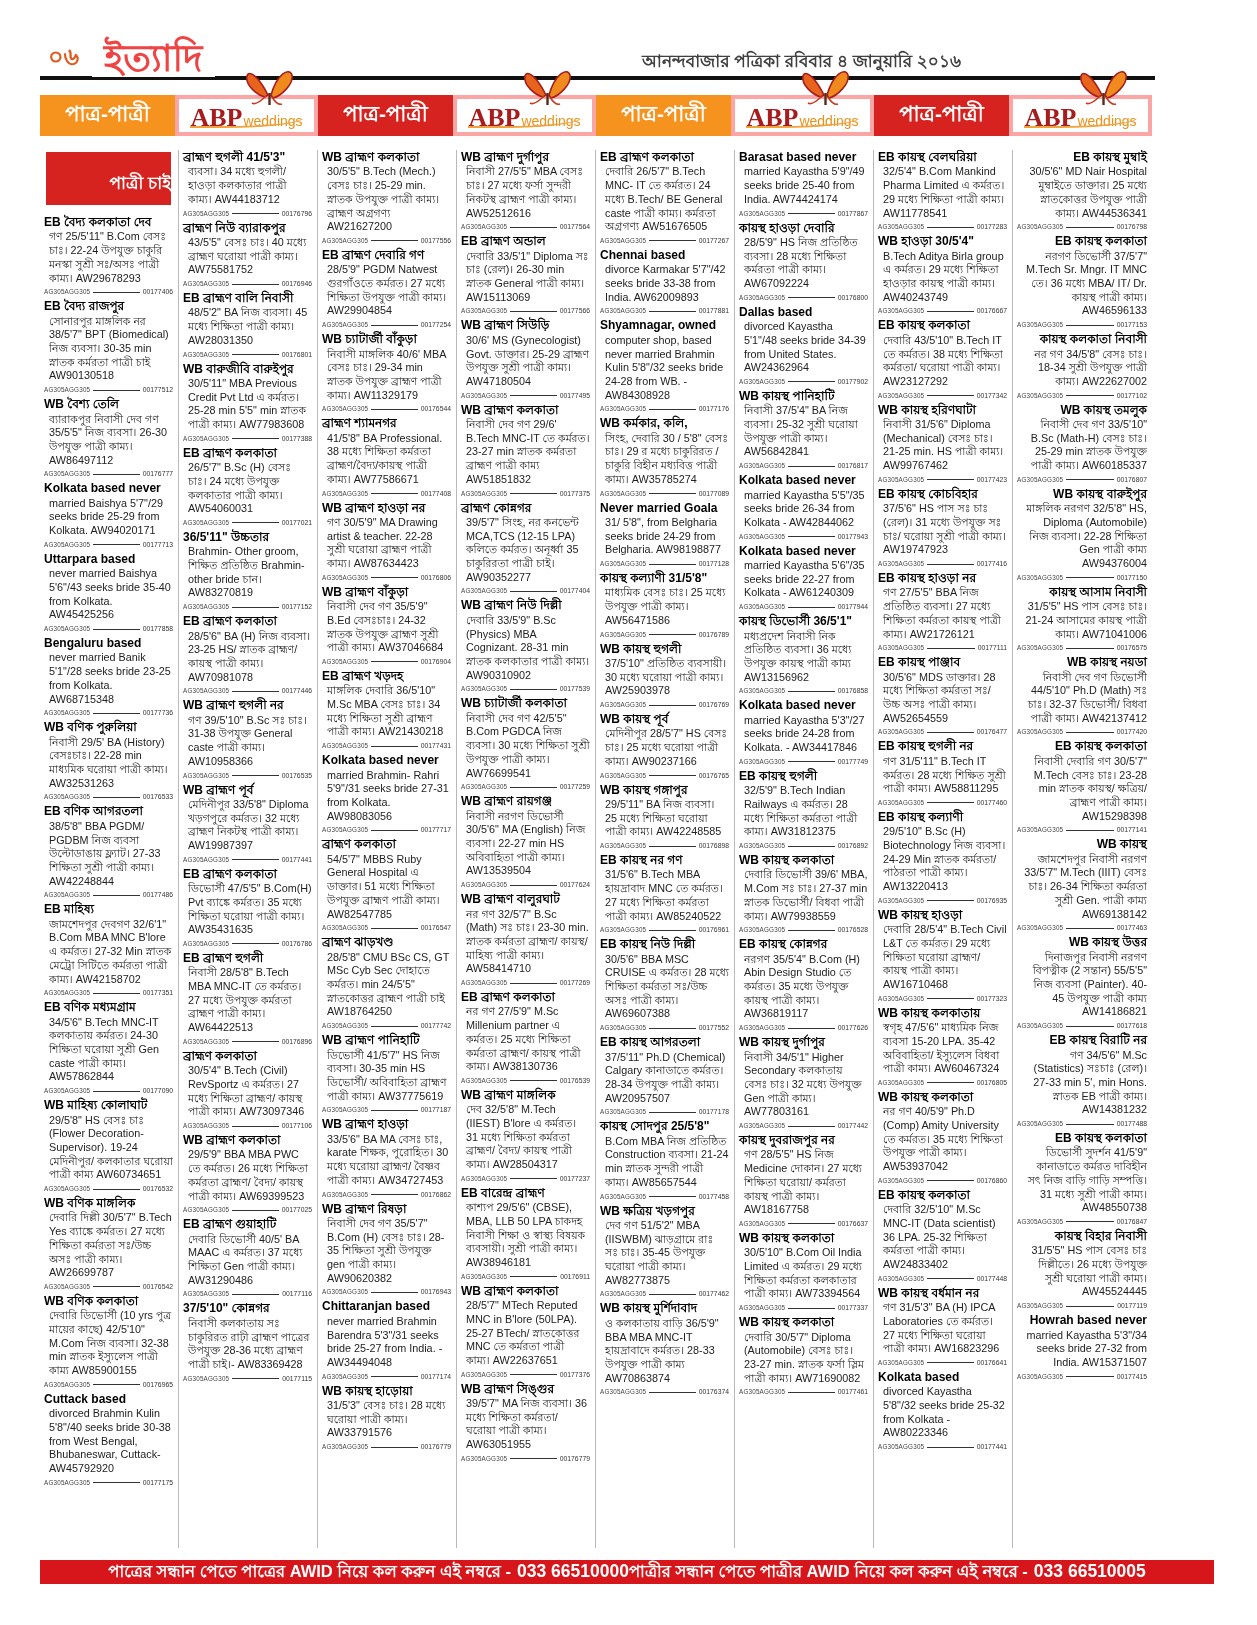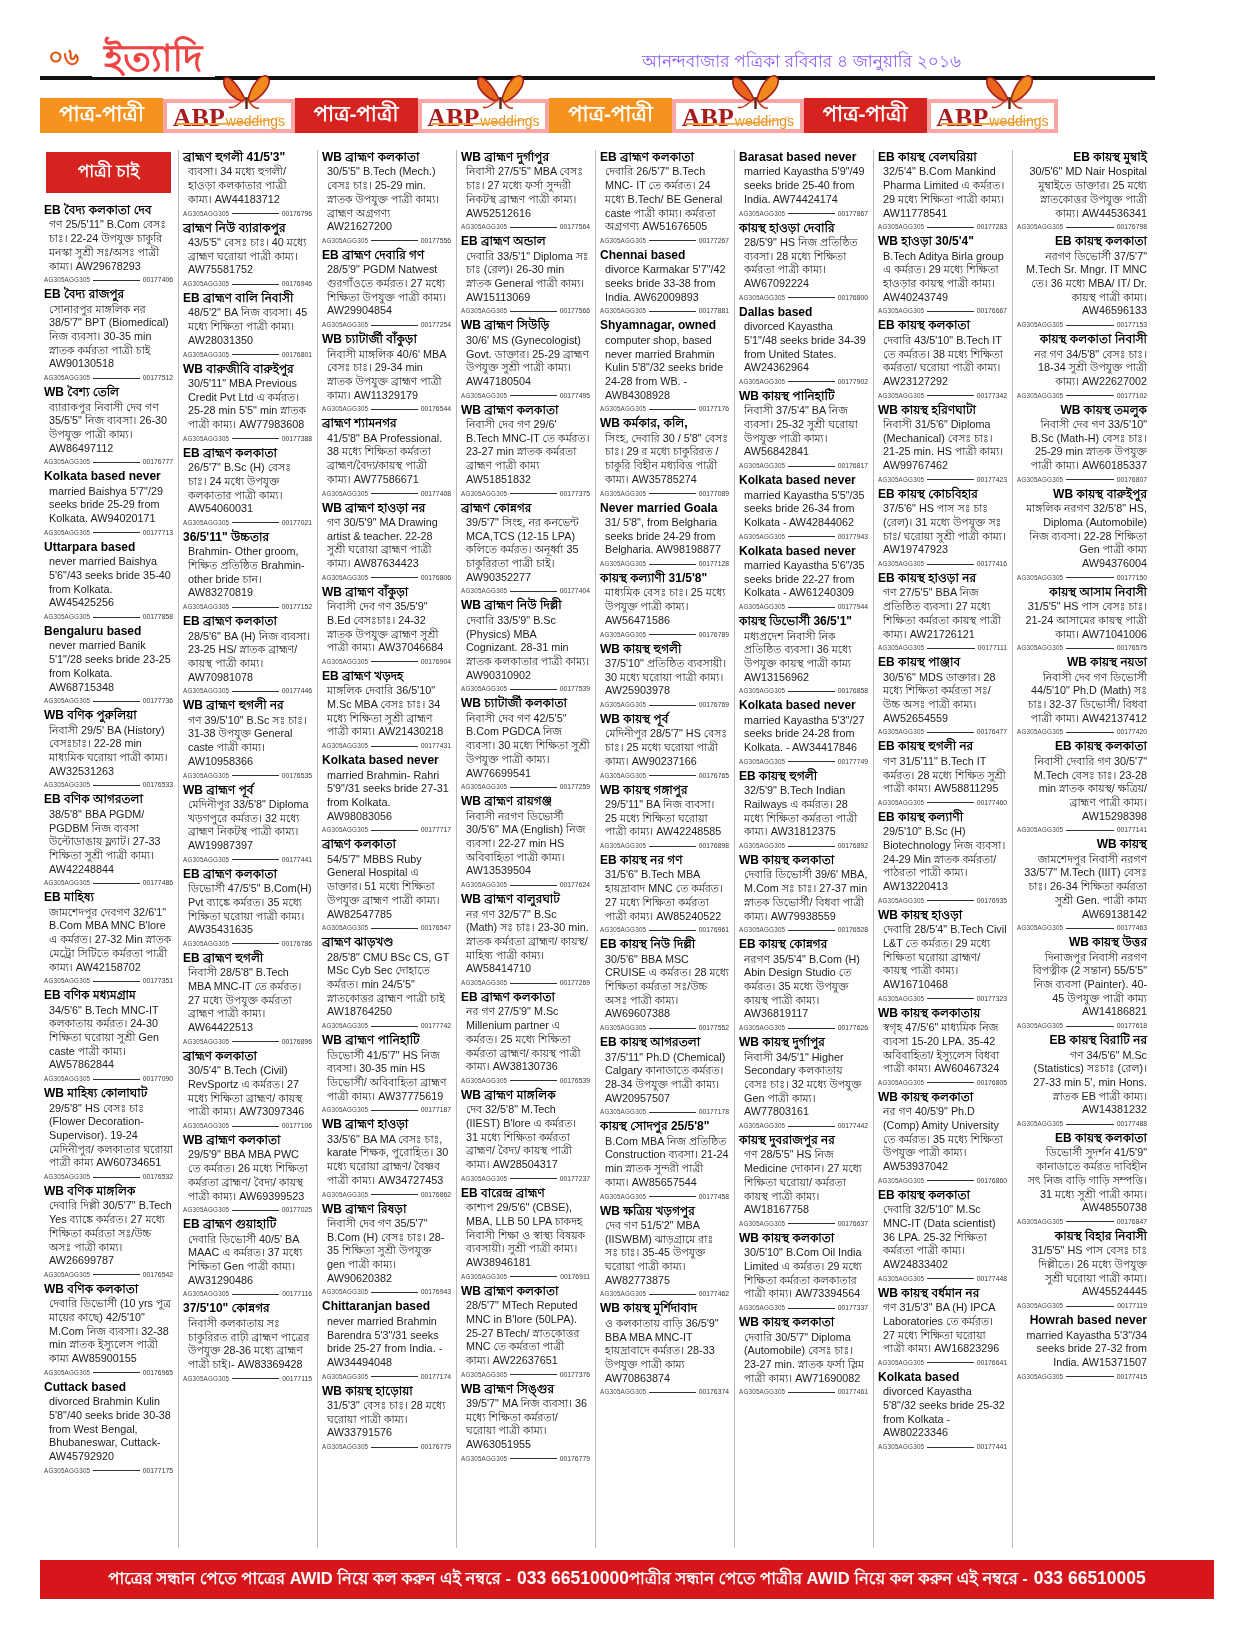--- a/index.html
+++ b/index.html
@@ -9,52 +9,52 @@
     overflow:hidden;
   }
   
   .masthead{position:absolute;top:0;left:0;width:1073px;height:95px;}
   .page-num{position:absolute;left:48px;top:38px;font-size:24px;font-weight:bold;color:#e05a1d;}
   .topline{position:absolute;left:40px;top:76px;width:1115px;height:4px;background:#111;}
   .section-title{
     position:absolute;left:92px;top:40px;z-index:2;background:#fff;padding:0 12px;
     font-size:37px;font-weight:bold;color:#ef4444;line-height:1;
   }
-  .masthead-date{position:absolute;right:112px;top:48px;font-size:17px;font-weight:normal;color:#8b5cf6;}
+  .masthead-date{position:absolute;right:112px;top:48px;font-size:17px;font-weight:bold;color:#404040;}
   
-  .banner-row{position:absolute;top:95px;left:40px;width:1018px;height:41px;display:flex;gap:0;align-items:center;}
+  .banner-row{position:absolute;top:95px;left:40px;width:1112px;height:41px;display:flex;gap:0;}
   .bcell{flex:1;display:flex;align-items:center;justify-content:center;position:relative;}
   .bcell.patro-orange{background:#f6921e;}
   .bcell.patro-red{background:#d6231f;}
   .bcell.abp{background:#fff;border:4px solid #fca5a5;}
   .patro-label{color:#fff;font-size:21px;font-weight:bold;letter-spacing:0;}
   .abp-logo{line-height:1;white-space:nowrap;position:relative;top:2px;}
   .abp-main{font-family:"Liberation Serif","DejaVu Serif",serif;font-weight:bold;font-size:26px;color:#a81c1e;}
   .abp-sub{font-size:14px;color:#e8921c;margin-left:1px;}
   .abp-swoosh{position:absolute;left:8%;right:8%;bottom:4px;height:8px;
     border-bottom:2px solid #f0a23c;border-radius:0 0 70%/0 0 100% 100%;}
   .butterfly{position:absolute;right:18px;top:-34px;width:52px;height:44px;z-index:3;}
   
   .cols{position:absolute;top:150px;left:40px;width:1114px;height:1398px;display:flex;overflow:hidden;}
   .col{width:139px;box-sizing:border-box;padding:0 5px 0 4px;border-right:1px solid #b9b9b9;overflow:hidden;}
   .col:last-child{border-right:none;text-align:right;}
   .wanted-box{
-    background:#d6231f;color:#fff;font-size:17px;font-weight:bold;text-align:center;
-    padding:6px 0 7px;margin:2px 2px 10px;
+    background:#d6231f;color:#fff;font-size:17px;font-weight:bold;text-align:right;
+    padding:18px 0 7px;margin:2px 2px 10px;
   }
   .ad{margin-bottom:2px;}
   .ad-title{font-size:12px;font-weight:bold;margin:0 0 1px;line-height:1.2;color:#000;}
   .ad-body{font-size:10.8px;line-height:1.27;color:#222;padding-left:5px;}
   .ad-foot{display:flex;align-items:center;margin:3px 0 4px;}
   .ad-code{font-size:6.3px;color:#444;letter-spacing:.2px;white-space:nowrap;}
   .ad-rule{flex:1;border-bottom:1px solid #333;margin:0 3px;height:1px;}
   .ad-ref{font-size:6.8px;color:#333;white-space:nowrap;}
   
   .bottom-banner{
-    position:absolute;left:40px;top:1560px;width:1174px;height:39px;background:#d6161b;
+    position:absolute;left:40px;top:1560px;width:1174px;height:24px;background:#d6161b;
     display:flex;align-items:center;justify-content:center;color:#fff;
   }
   .bb-seg{font-size:16.5px;font-weight:bold;white-space:nowrap;}
   .bb-num{font-size:17.5px;font-weight:bold;margin-left:6px;}
 </style>
 </head>
 <body>
 
 <div class="masthead">
   <span class="page-num">০৬</span>

